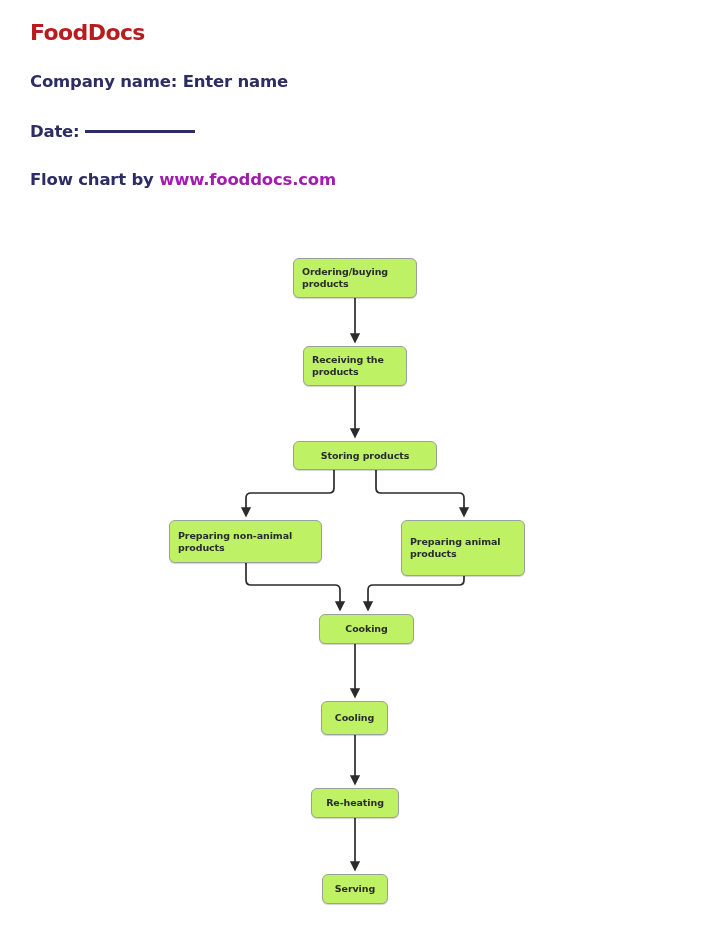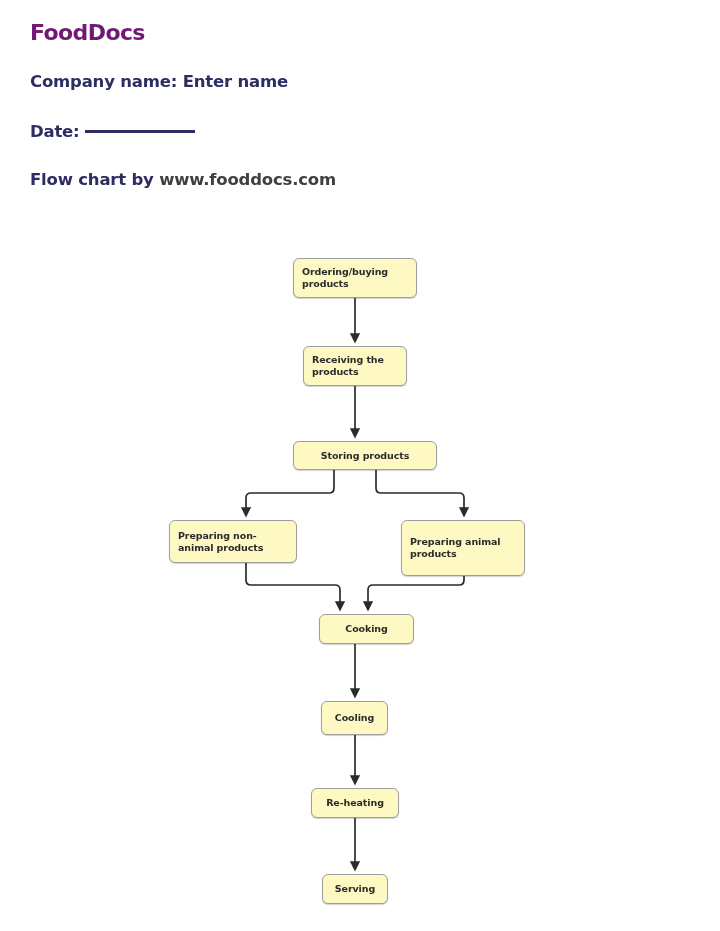--- a/index.html
+++ b/index.html
@@ -23,21 +23,21 @@
   }
 
   
   .logo {
     position: absolute;
     left: 30px;
     top: 20px;
     font-size: 22px;
     font-weight: 800;
     letter-spacing: -0.6px;
-    color: #701a75;
+    color: #b91c1c;
     font-family: "DejaVu Sans", sans-serif;
   }
 
   .hdr-line {
     position: absolute;
     left: 30px;
     font-size: 16.5px;
     font-weight: 700;
     color: #2d2d64;
     letter-spacing: -0.2px;
@@ -50,42 +50,42 @@
 
   .date-rule {
     display: inline-block;
     width: 110px;
     height: 0;
     border-bottom: 3px solid #2d2d64;
     vertical-align: 4px;
     margin-left: 5px;
   }
   .brand-url {
-    color: #404040;
+    color: #a21caf;
   }
 
   
   .chart {
     position: absolute;
     left: 0;
     top: 0;
     width: 720px;
     height: 931px;
   }
   .chart svg {
     position: absolute;
     left: 0; top: 0;
     width: 720px;
     height: 931px;
   }
 
   .node {
     position: absolute;
     box-sizing: border-box;
-    background: #fef9c3;
+    background: #bef264;
     border: 1px solid #9e9e9e;
     border-radius: 6px;
     box-shadow: 0 1px 1px rgba(0,0,0,0.18);
     font-size: 9.5px;
     font-weight: 700;
     color: #2b2b2b;
     letter-spacing: -0.1px;
     line-height: 1.25;
     display: flex;
     align-items: center;
@@ -152,21 +152,21 @@
     </div>
 
     <div class="node left" style="left:303px; top:346px; width:104px; height:40px;">
       <span class="lbl">Receiving the products</span>
     </div>
 
     <div class="node center" style="left:293px; top:441px; width:144px; height:29px;">
       <span class="lbl">Storing products</span>
     </div>
 
-    <div class="node left" style="left:169px; top:520px; width:128px; height:43px;justify-content:flex-end;">
+    <div class="node left" style="left:169px; top:520px; width:153px; height:43px;justify-content:flex-end;">
       <span class="lbl">Preparing non-animal products</span>
     </div>
 
     <div class="node left" style="left:401px; top:520px; width:124px; height:56px;">
       <span class="lbl">Preparing animal products</span>
     </div>
 
     <div class="node center" style="left:319px; top:614px; width:95px; height:30px;">
       <span class="lbl">Cooking</span>
     </div>

